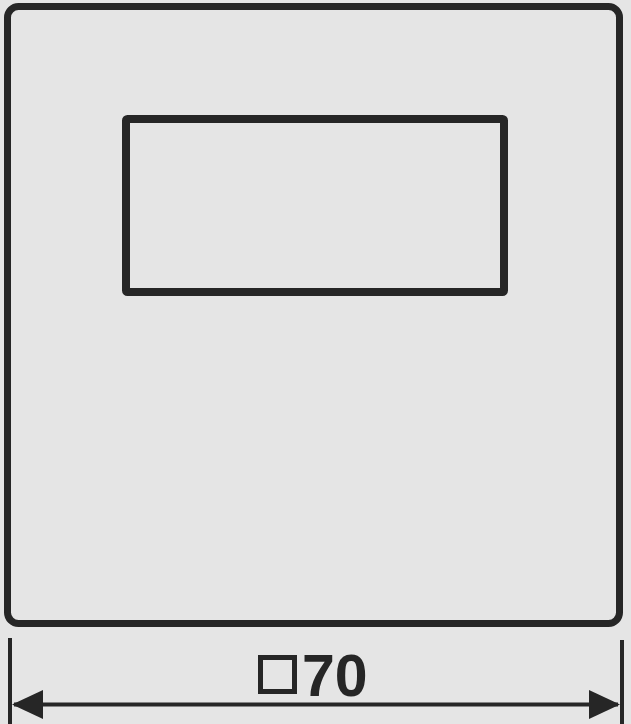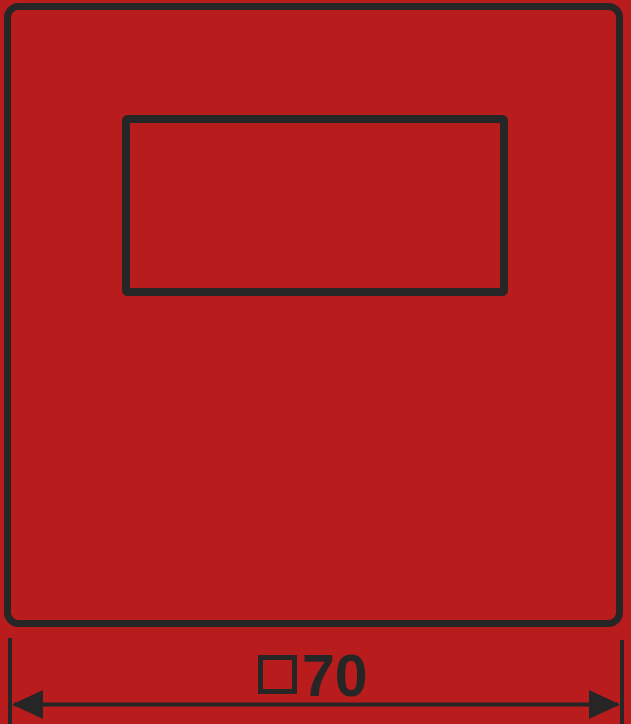--- a/index.html
+++ b/index.html
@@ -5,21 +5,21 @@
   html, body {
     margin: 0;
     padding: 0;
     background: #ffffff;
     font-family: "Liberation Sans", sans-serif;
   }
   .stage {
     position: relative;
     width: 631px;
     height: 724px;
-    background: #b91c1c;
+    background: #e5e5e5;
     overflow: hidden;
   }
   svg { display: block; }
   .dim-value {
     font-family: "Liberation Sans", sans-serif;
     font-weight: bold;
     font-size: 59px;
     fill: #262626;
     letter-spacing: 0px;
   }

